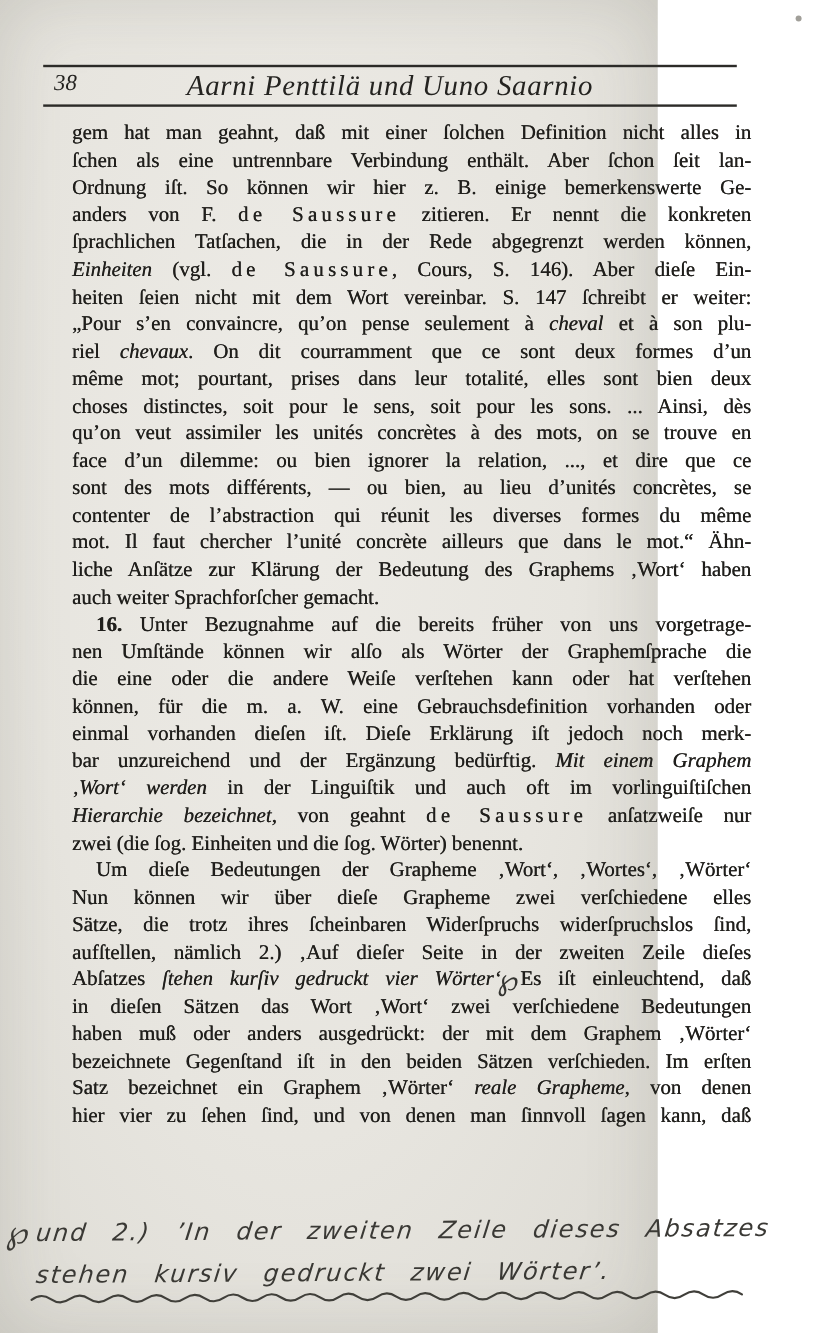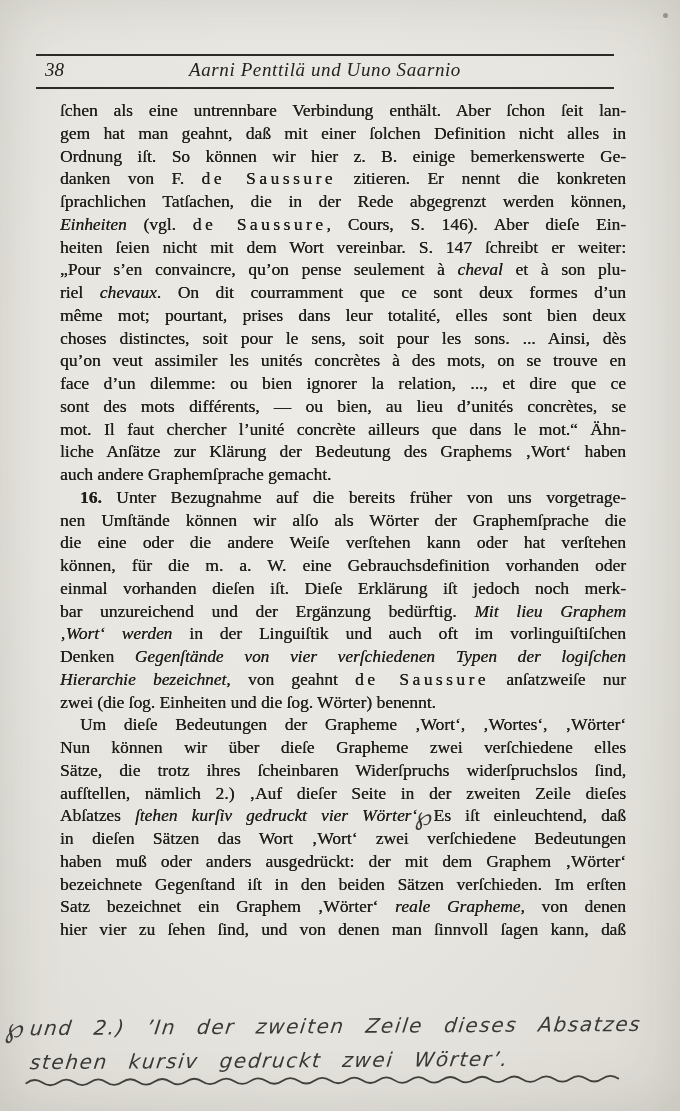--- a/index.html
+++ b/index.html
@@ -1,29 +1,29 @@
 <!DOCTYPE html>
 <html><head>
 <meta charset="utf-8">
 <style>
   html,body{margin:0;padding:0;}
   body{width:680px;height:1111px;overflow:hidden;}
   .page{
-    position:relative;width:680px;height:1111px;
+    position:relative;width:548px;height:1111px;
     background:radial-gradient(ellipse at 45% 35%, #edebe6 0%, #e7e5df 55%, #dcdad3 100%);
     font-family:"Liberation Serif","DejaVu Serif",serif;
     color:#201f1c;
   }
   
   .hdr{position:absolute;left:36px;top:54px;width:578px;}
   .rule{position:absolute;left:0;width:100%;height:2px;background:#2c2b28;}
   .rule-top{top:0;}
   .rule-bottom{top:33px;}
   .hdr-row{position:absolute;top:5px;left:0;width:100%;text-align:center;
-    font-style:italic;font-size:19px;letter-spacing:0.6px;color:#242320;}
+    font-style:italic;font-size:24px;letter-spacing:0.6px;color:#242320;}
   .page-num{position:absolute;left:9px;top:5px;font-style:italic;font-size:19px;color:#242320;}
   
   .text-block{
     position:absolute;left:60px;top:99px;width:566px;
     font-size:17.4px;line-height:22.75px;
     text-shadow:0.25px 0 0 currentColor;
   }
   .line{text-align:justify;text-align-last:justify;white-space:nowrap;}
   .line.last{text-align-last:left;}
   .line.ind{text-indent:20px;}
@@ -58,45 +58,45 @@
 <div class="page">
 
   <div class="hdr">
     <div class="rule rule-top"></div>
     <span class="page-num">38</span>
     <div class="hdr-row">Aarni Penttilä und Uuno Saarnio</div>
     <div class="rule rule-bottom"></div>
   </div>
 
   <div class="text-block">
+      <div class="line"><span class="seg-r">gem hat man geahnt, daß mit einer ſolchen Definition nicht alles in</span></div>
       <div class="line"><span class="seg-r">ſchen als eine untrennbare Verbindung enthält. Aber ſchon ſeit lan-</span></div>
-      <div class="line"><span class="seg-r">gem hat man geahnt, daß mit einer ſolchen Definition nicht alles in</span></div>
       <div class="line"><span class="seg-r">Ordnung iſt. So können wir hier z. B. einige bemerkenswerte Ge-</span></div>
-      <div class="line"><span class="seg-r">danken von F. </span><span class="seg-s">de Saussure</span><span class="seg-r"> zitieren. Er nennt die konkreten</span></div>
+      <div class="line"><span class="seg-r">anders von F. </span><span class="seg-s">de Saussure</span><span class="seg-r"> zitieren. Er nennt die konkreten</span></div>
       <div class="line"><span class="seg-r">ſprachlichen Tatſachen, die in der Rede abgegrenzt werden können,</span></div>
       <div class="line"><span class="seg-i">Einheiten</span><span class="seg-r"> (vgl. </span><span class="seg-s">de Saussure</span><span class="seg-r">, Cours, S. 146). Aber dieſe Ein-</span></div>
       <div class="line"><span class="seg-r">heiten ſeien nicht mit dem Wort vereinbar. S. 147 ſchreibt er weiter:</span></div>
       <div class="line"><span class="seg-r">„Pour s’en convaincre, qu’on pense seulement à </span><span class="seg-i">cheval</span><span class="seg-r"> et à son plu-</span></div>
       <div class="line"><span class="seg-r">riel </span><span class="seg-i">chevaux</span><span class="seg-r">. On dit courramment que ce sont deux formes d’un</span></div>
       <div class="line"><span class="seg-r">même mot; pourtant, prises dans leur totalité, elles sont bien deux</span></div>
       <div class="line"><span class="seg-r">choses distinctes, soit pour le sens, soit pour les sons. ... Ainsi, dès</span></div>
       <div class="line"><span class="seg-r">qu’on veut assimiler les unités concrètes à des mots, on se trouve en</span></div>
       <div class="line"><span class="seg-r">face d’un dilemme: ou bien ignorer la relation, ..., et dire que ce</span></div>
       <div class="line"><span class="seg-r">sont des mots différents, — ou bien, au lieu d’unités concrètes, se</span></div>
+      <div class="line"><span class="seg-r">contenter de l’abstraction qui réunit les diverses formes du même</span></div>
       <div class="line"><span class="seg-r">mot. Il faut chercher l’unité concrète ailleurs que dans le mot.“ Ähn-</span></div>
       <div class="line"><span class="seg-r">liche Anſätze zur Klärung der Bedeutung des Graphems ‚Wort‘ haben</span></div>
-      <div class="line last"><span class="seg-r">auch andere Graphemſprache gemacht.</span></div>
+      <div class="line last"><span class="seg-r">auch weiter Sprachforſcher gemacht.</span></div>
       <div class="line ind"><span class="seg-b">16.</span><span class="seg-r"> Unter Bezugnahme auf die bereits früher von uns vorgetrage-</span></div>
       <div class="line"><span class="seg-r">nen Umſtände können wir alſo als Wörter der Graphemſprache die</span></div>
       <div class="line"><span class="seg-r">die eine oder die andere Weiſe verſtehen kann oder hat verſtehen</span></div>
       <div class="line"><span class="seg-r">können, für die m. a. W. eine Gebrauchsdefinition vorhanden oder</span></div>
       <div class="line"><span class="seg-r">einmal vorhanden dieſen iſt. Dieſe Erklärung iſt jedoch noch merk-</span></div>
-      <div class="line"><span class="seg-r">bar unzureichend und der Ergänzung bedürftig. </span><span class="seg-i">Mit lieu Graphem</span></div>
+      <div class="line"><span class="seg-r">bar unzureichend und der Ergänzung bedürftig. </span><span class="seg-i">Mit einem Graphem</span></div>
       <div class="line"><span class="seg-i">‚Wort‘ werden</span><span class="seg-r"> in der Linguiſtik und auch oft im vorlinguiſtiſchen</span></div>
-      <div class="line"><span class="seg-r">Denken </span><span class="seg-i">Gegenſtände von vier verſchiedenen Typen der logiſchen</span></div>
       <div class="line"><span class="seg-i">Hierarchie bezeichnet,</span><span class="seg-r"> von geahnt </span><span class="seg-s">de Saussure</span><span class="seg-r"> anſatzweiſe nur</span></div>
       <div class="line last"><span class="seg-r">zwei (die ſog. Einheiten und die ſog. Wörter) benennt.</span></div>
       <div class="line ind"><span class="seg-r">Um dieſe Bedeutungen der Grapheme ‚Wort‘, ‚Wortes‘, ‚Wörter‘</span></div>
       <div class="line"><span class="seg-r">Nun können wir über dieſe Grapheme zwei verſchiedene elles</span></div>
       <div class="line"><span class="seg-r">Sätze, die trotz ihres ſcheinbaren Widerſpruchs widerſpruchslos ſind,</span></div>
       <div class="line"><span class="seg-r">aufſtellen, nämlich 2.) ‚Auf dieſer Seite in der zweiten Zeile dieſes</span></div>
       <div class="line"><span class="seg-r">Abſatzes </span><span class="seg-i">ſtehen kurſiv gedruckt vier Wörter‘</span><span class="seg-m">℘</span><span class="seg-r">Es iſt einleuchtend, daß</span></div>
       <div class="line"><span class="seg-r">in dieſen Sätzen das Wort ‚Wort‘ zwei verſchiedene Bedeutungen</span></div>
       <div class="line"><span class="seg-r">haben muß oder anders ausgedrückt: der mit dem Graphem ‚Wörter‘</span></div>
       <div class="line"><span class="seg-r">bezeichnete Gegenſtand iſt in den beiden Sätzen verſchieden. Im erſten</span></div>

